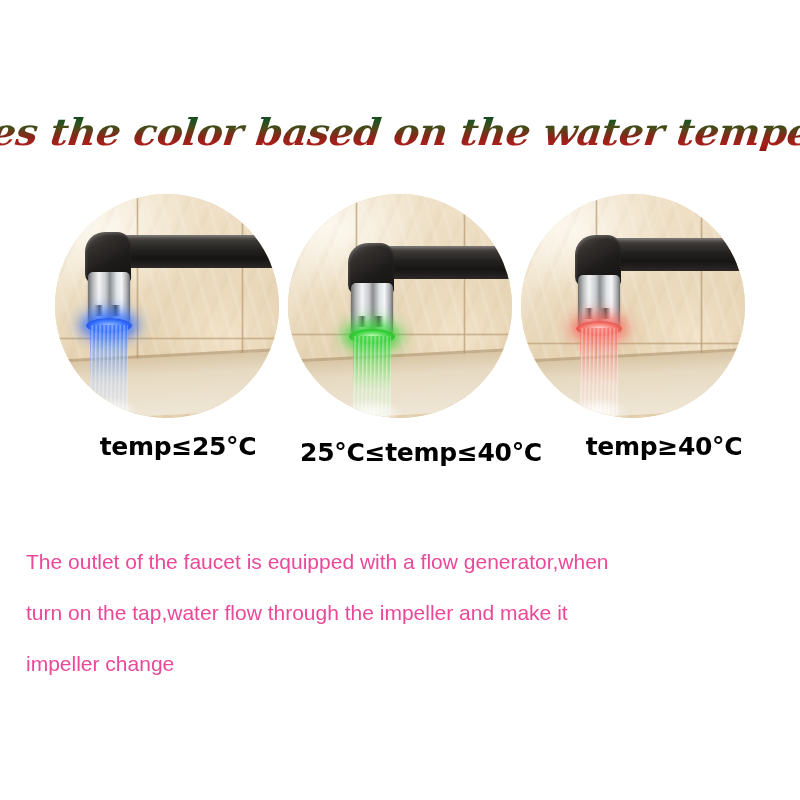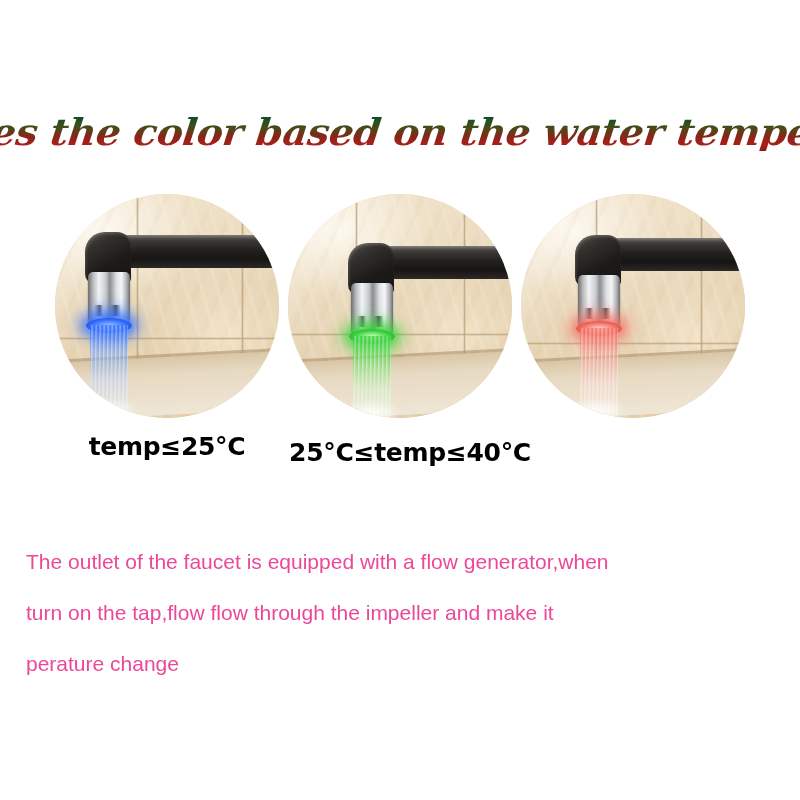--- a/index.html
+++ b/index.html
@@ -218,21 +218,21 @@
     position: absolute;
     border-radius: 50%;
     background: radial-gradient(ellipse at center, rgba(255,255,255,0.9), rgba(255,255,255,0) 70%);
     filter: blur(2px);
   }
 
   
   #caption-row {
     position: absolute;
     top: 432px;
-    left: 0;
+    left: 11px;
     width: 660px;
     height: 40px;
   }
   .caption {
     position: absolute;
     top: 0;
     width: 260px;
     text-align: center;
     font-family: "DejaVu Sans", sans-serif;
     font-weight: bold;
@@ -341,19 +341,20 @@
         <div class="threads"></div>
       </div>
       <div class="splash" style="left:44px; top:204px; width:64px; height:26px;"></div>
     </div>
   </div>
 </div>
 
 <div id="caption-row">
   <div class="caption c1">temp≤25°C</div>
   <div class="caption c2">25°C≤temp≤40°C</div>
+  <div class="caption c3">temp≥40°C</div>
 </div>
 
 <div id="body-copy">
   <div class="body-line">The outlet of the faucet is equipped with a flow generator,when</div>
-  <div class="body-line">turn on the tap,flow flow through the impeller and make it</div>
-  <div class="body-line">perature change</div>
+  <div class="body-line">turn on the tap,water flow through the impeller and make it</div>
+  <div class="body-line">impeller change</div>
 </div>
 
 </body></html>

